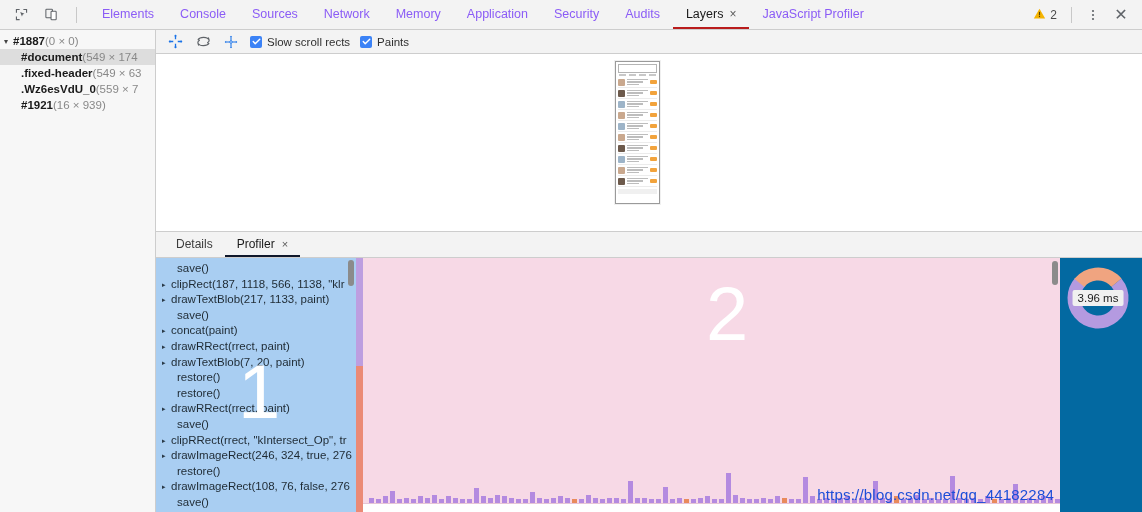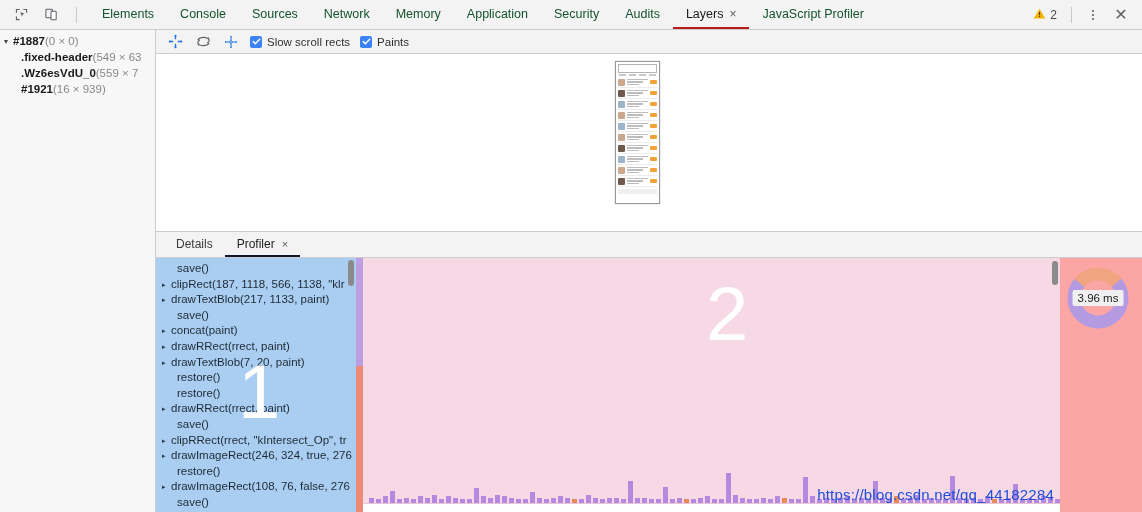--- a/index.html
+++ b/index.html
@@ -33,21 +33,21 @@
   .ticon {
     width: 22px; height: 22px;
     display: flex; align-items: center; justify-content: center;
     cursor: pointer;
   }
   .vsep { width: 1px; height: 16px; background: #c8c8c8; align-self: center; margin: 0 6px; }
   .tabs { display: flex; align-items: stretch; }
   .tab {
     display: flex; align-items: center;
     padding: 0 13px;
-    font-size: 12.5px; color: #14532d;
+    font-size: 12.5px; color: #8b5cf6;
     cursor: pointer; white-space: nowrap;
     border-bottom: 2px solid transparent;
     position: relative; top: 0;
   }
   .tab.active { color: #1a1a1a; border-bottom: 2px solid #b91c1c; }
   .tab .tab-close {
     margin-left: 6px; font-size: 12px; color: #5a5a5a; line-height: 1;
   }
   .topbar-right {
     margin-left: auto; display: flex; align-items: center;
@@ -240,21 +240,21 @@
     width: 64px; height: 64px;
   }
   .donut-label {
     position: absolute; left: 50%; top: 50%;
     transform: translate(-50%, -50%);
     background: #f0f0f0; color: #202020;
     font-size: 11.5px; padding: 2px 5px; border-radius: 2px;
     white-space: nowrap;
   }
   .right-gutter {
-    width: 82px; min-width: 82px; background: #fca5a5; position: relative;
+    width: 82px; min-width: 82px; background: #0369a1; position: relative;
   }
 </style>
 </head>
 <body>
 
 <div class="app">
 
   <div class="topbar">
     <div class="tool-icons">
       <div class="ticon">
@@ -328,20 +328,23 @@
       </div>
       <div class="close-btn">✕</div>
     </div>
   </div>
 
   <div class="body-split">
 
     <div class="layer-tree">
       <div class="tree-row">
         <span class="arrow">▾</span><span class="nm">#1887</span><span class="dim">(0 × 0)</span>
+      </div>
+      <div class="tree-row sel indent1">
+        <span class="nm">#document</span><span class="dim">(549 × 174</span>
       </div>
       <div class="tree-row indent1">
         <span class="nm">.fixed-header</span><span class="dim">(549 × 63</span>
       </div>
       <div class="tree-row indent1">
         <span class="nm">.Wz6esVdU_0</span><span class="dim">(559 × 7</span>
       </div>
       <div class="tree-row indent1">
         <span class="nm">#1921</span><span class="dim">(16 × 939)</span>
       </div>

